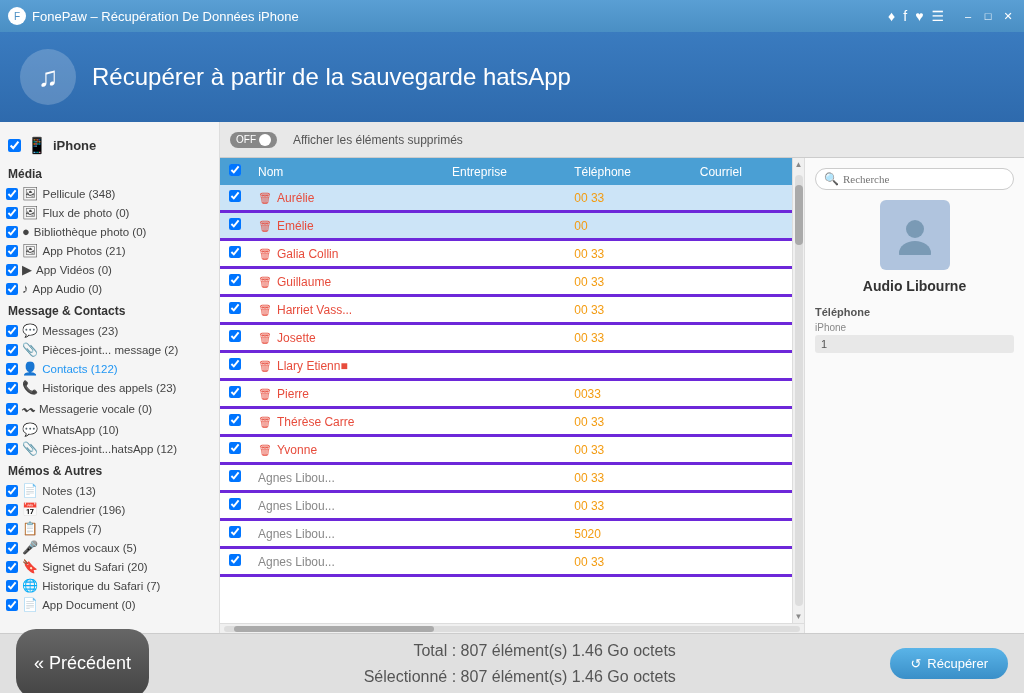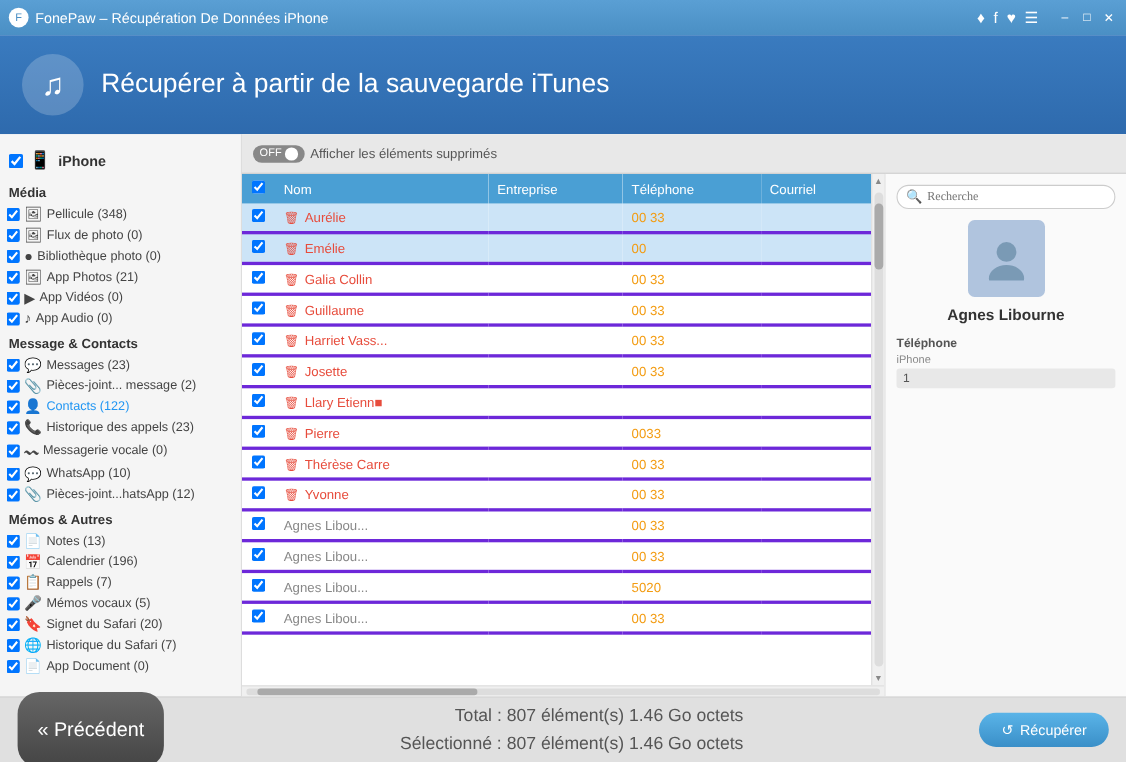--- a/index.html
+++ b/index.html
@@ -106,21 +106,21 @@
       flex-direction: column;
       background: white;
     }
     .content-toolbar {
       height: 36px;
       background: #e8e8e8;
       border-bottom: 1px solid #ccc;
       display: flex;
       align-items: center;
       padding: 0 10px;
-      gap: 5px;
+      gap: 16px;
     }
     .toggle-switch {
       display: flex;
       align-items: center;
       background: #888;
       border-radius: 10px;
       padding: 2px 6px;
       font-size: 10px;
       color: white;
       gap: 3px;
@@ -336,21 +336,21 @@
     <div class="titlebar-controls">
       <span>–</span>
       <span>□</span>
       <span>✕</span>
     </div>
   </div>
 </div>
 
 <div class="header">
   <div class="header-icon">♫</div>
-  <span class="header-title">Récupérer à partir de la sauvegarde iTunes</span>
+  <span class="header-title">Récupérer à partir de la sauvegarde hatsApp</span>
 </div>
 
 <div class="main-layout">
 
   <div class="sidebar">
     <div class="sidebar-top-item">
       <input type="checkbox" checked="" style="">
       <span class="icon">📱</span>
       <span>iPhone</span>
     </div>
@@ -607,21 +607,21 @@
         <div class="right-panel-search">
           <span style="color:#aaa;font-size:12px;">🔍</span>
           <input type="text" placeholder="Recherche" style="">
         </div>
         <div class="contact-avatar">
           <svg width="40" height="40" viewBox="0 0 40 40">
             <circle cx="20" cy="14" r="9" fill="#7a9ab5"></circle>
             <ellipse cx="20" cy="38" rx="16" ry="12" fill="#7a9ab5"></ellipse>
           </svg>
         </div>
-        <div class="contact-name">Agnes Libourne</div>
+        <div class="contact-name">Audio Libourne</div>
         <div class="contact-field-label">Téléphone</div>
         <div class="contact-sub-label">iPhone</div>
         <div class="contact-value-box">1</div>
       </div>
     </div>
   </div>
 </div>
 
 <div class="bottom-bar">
   <button class="back-button">«  Précédent</button>

